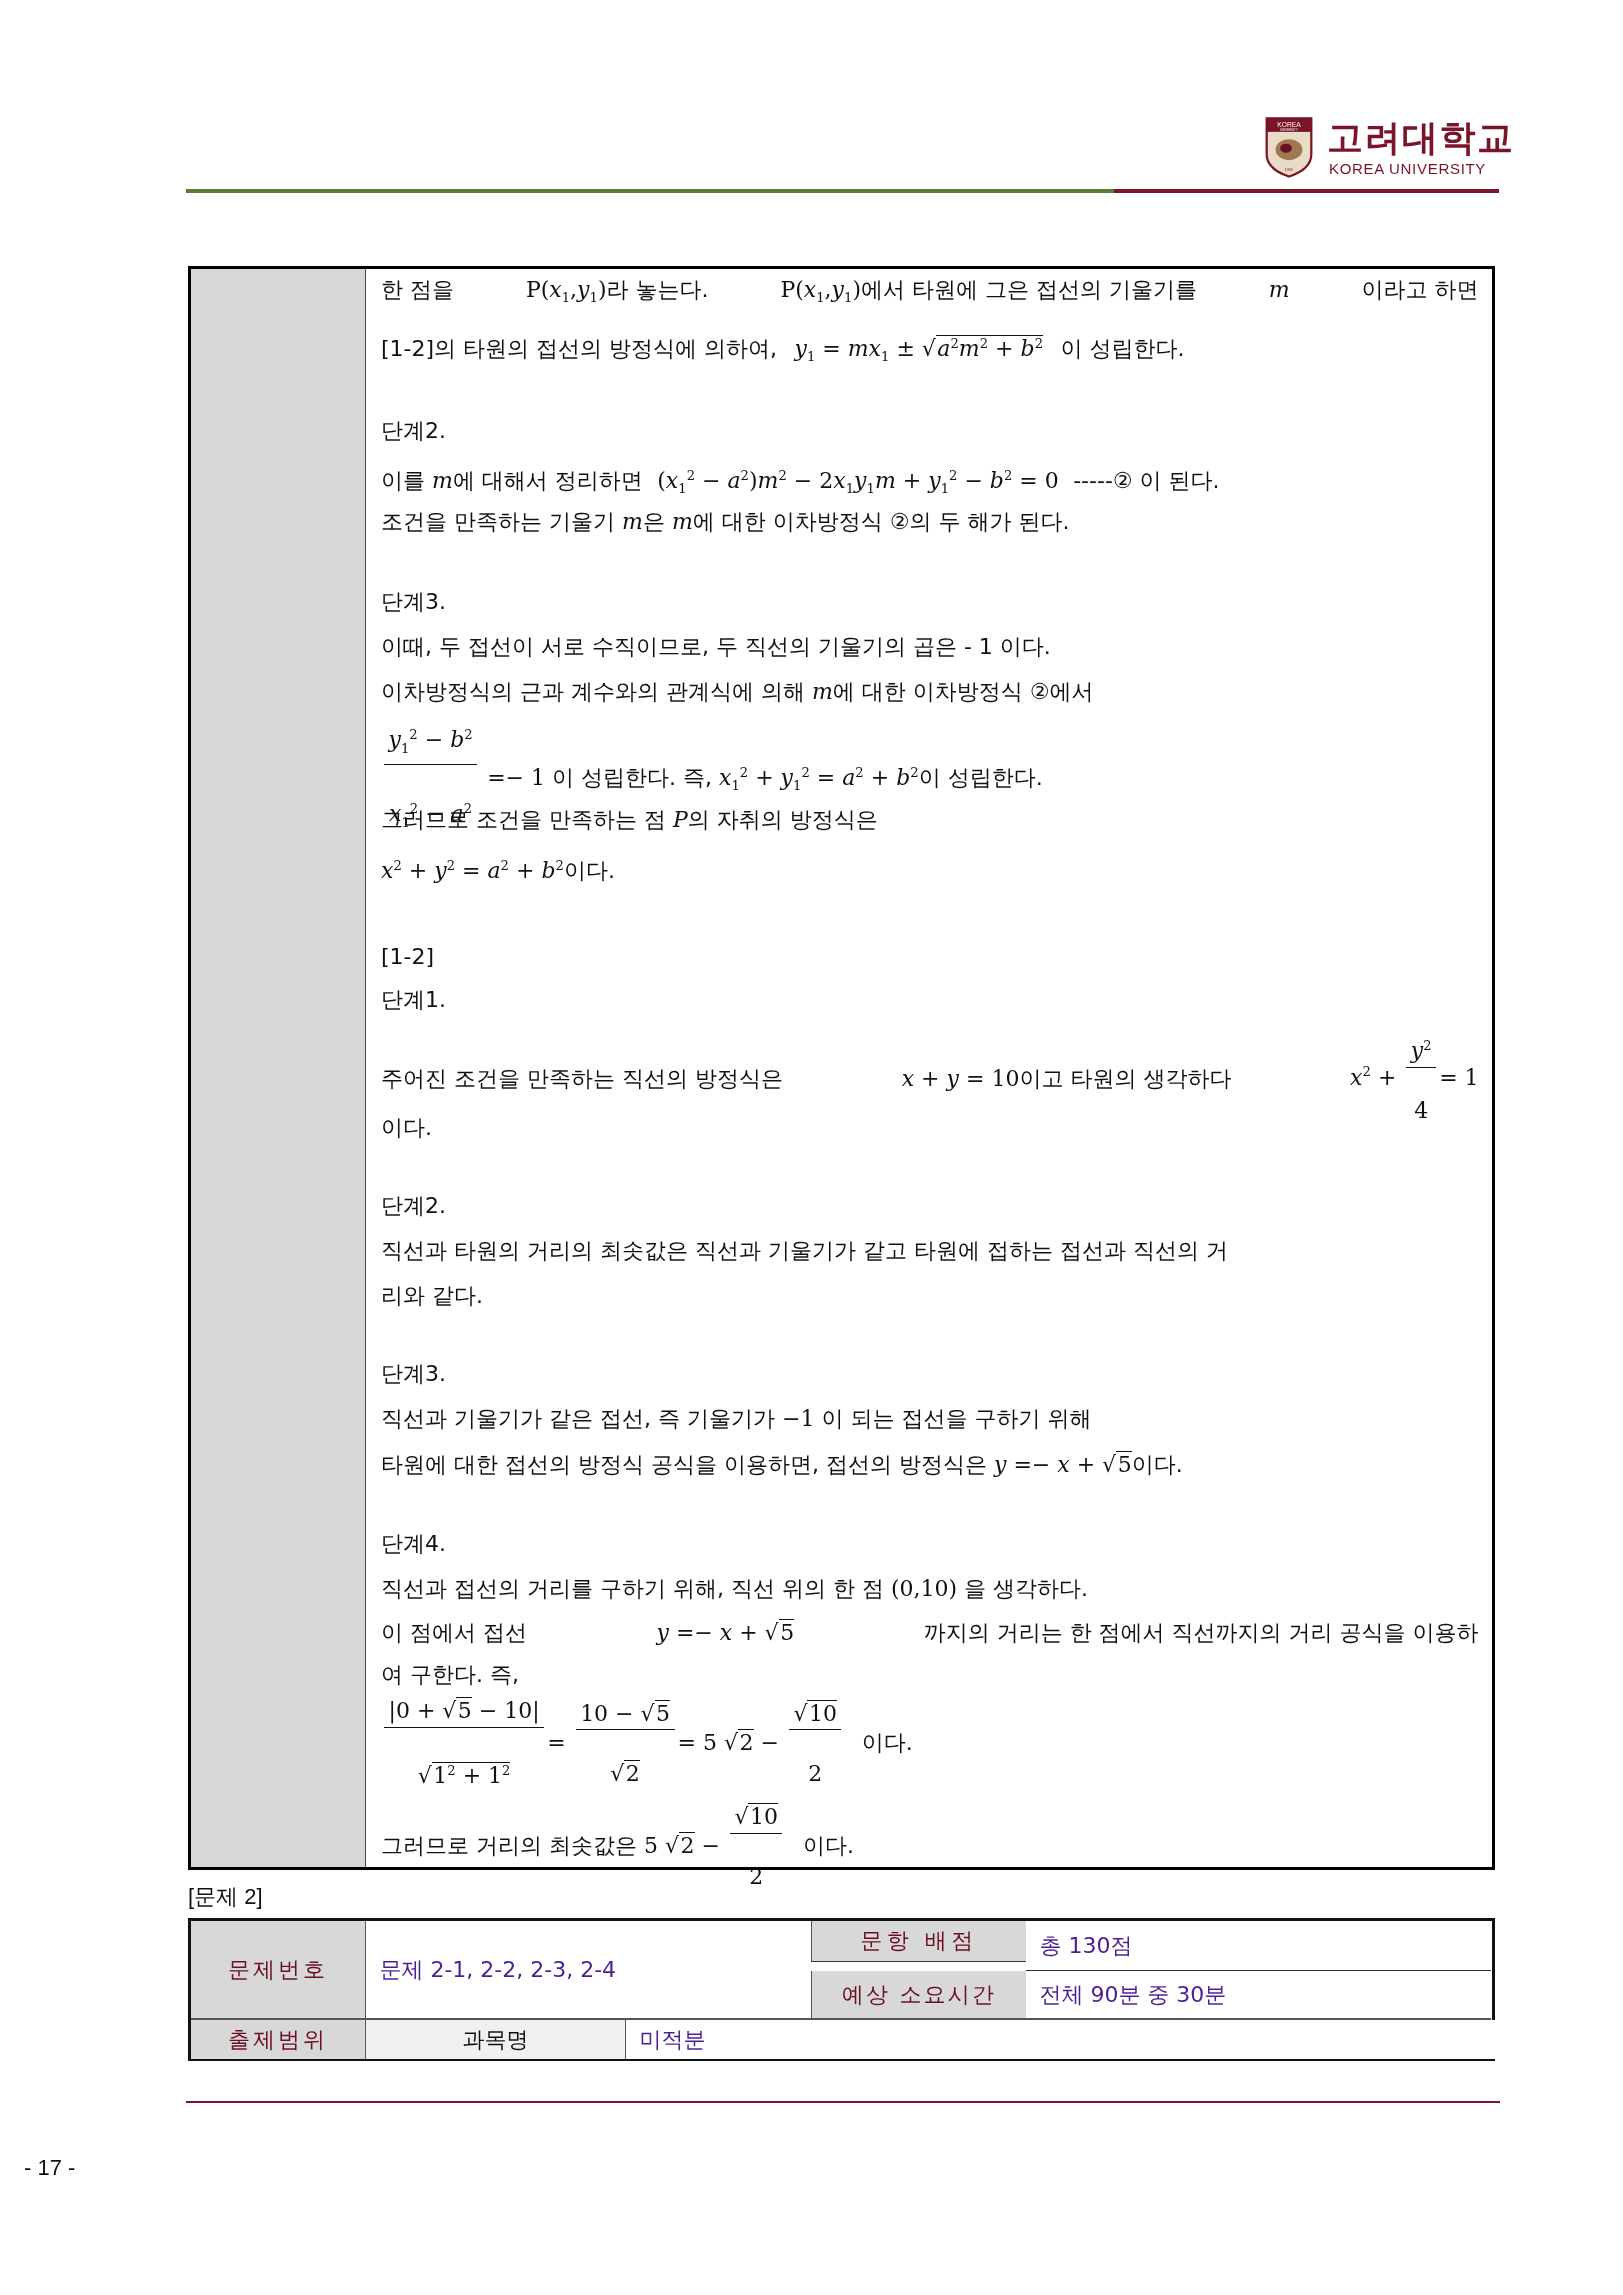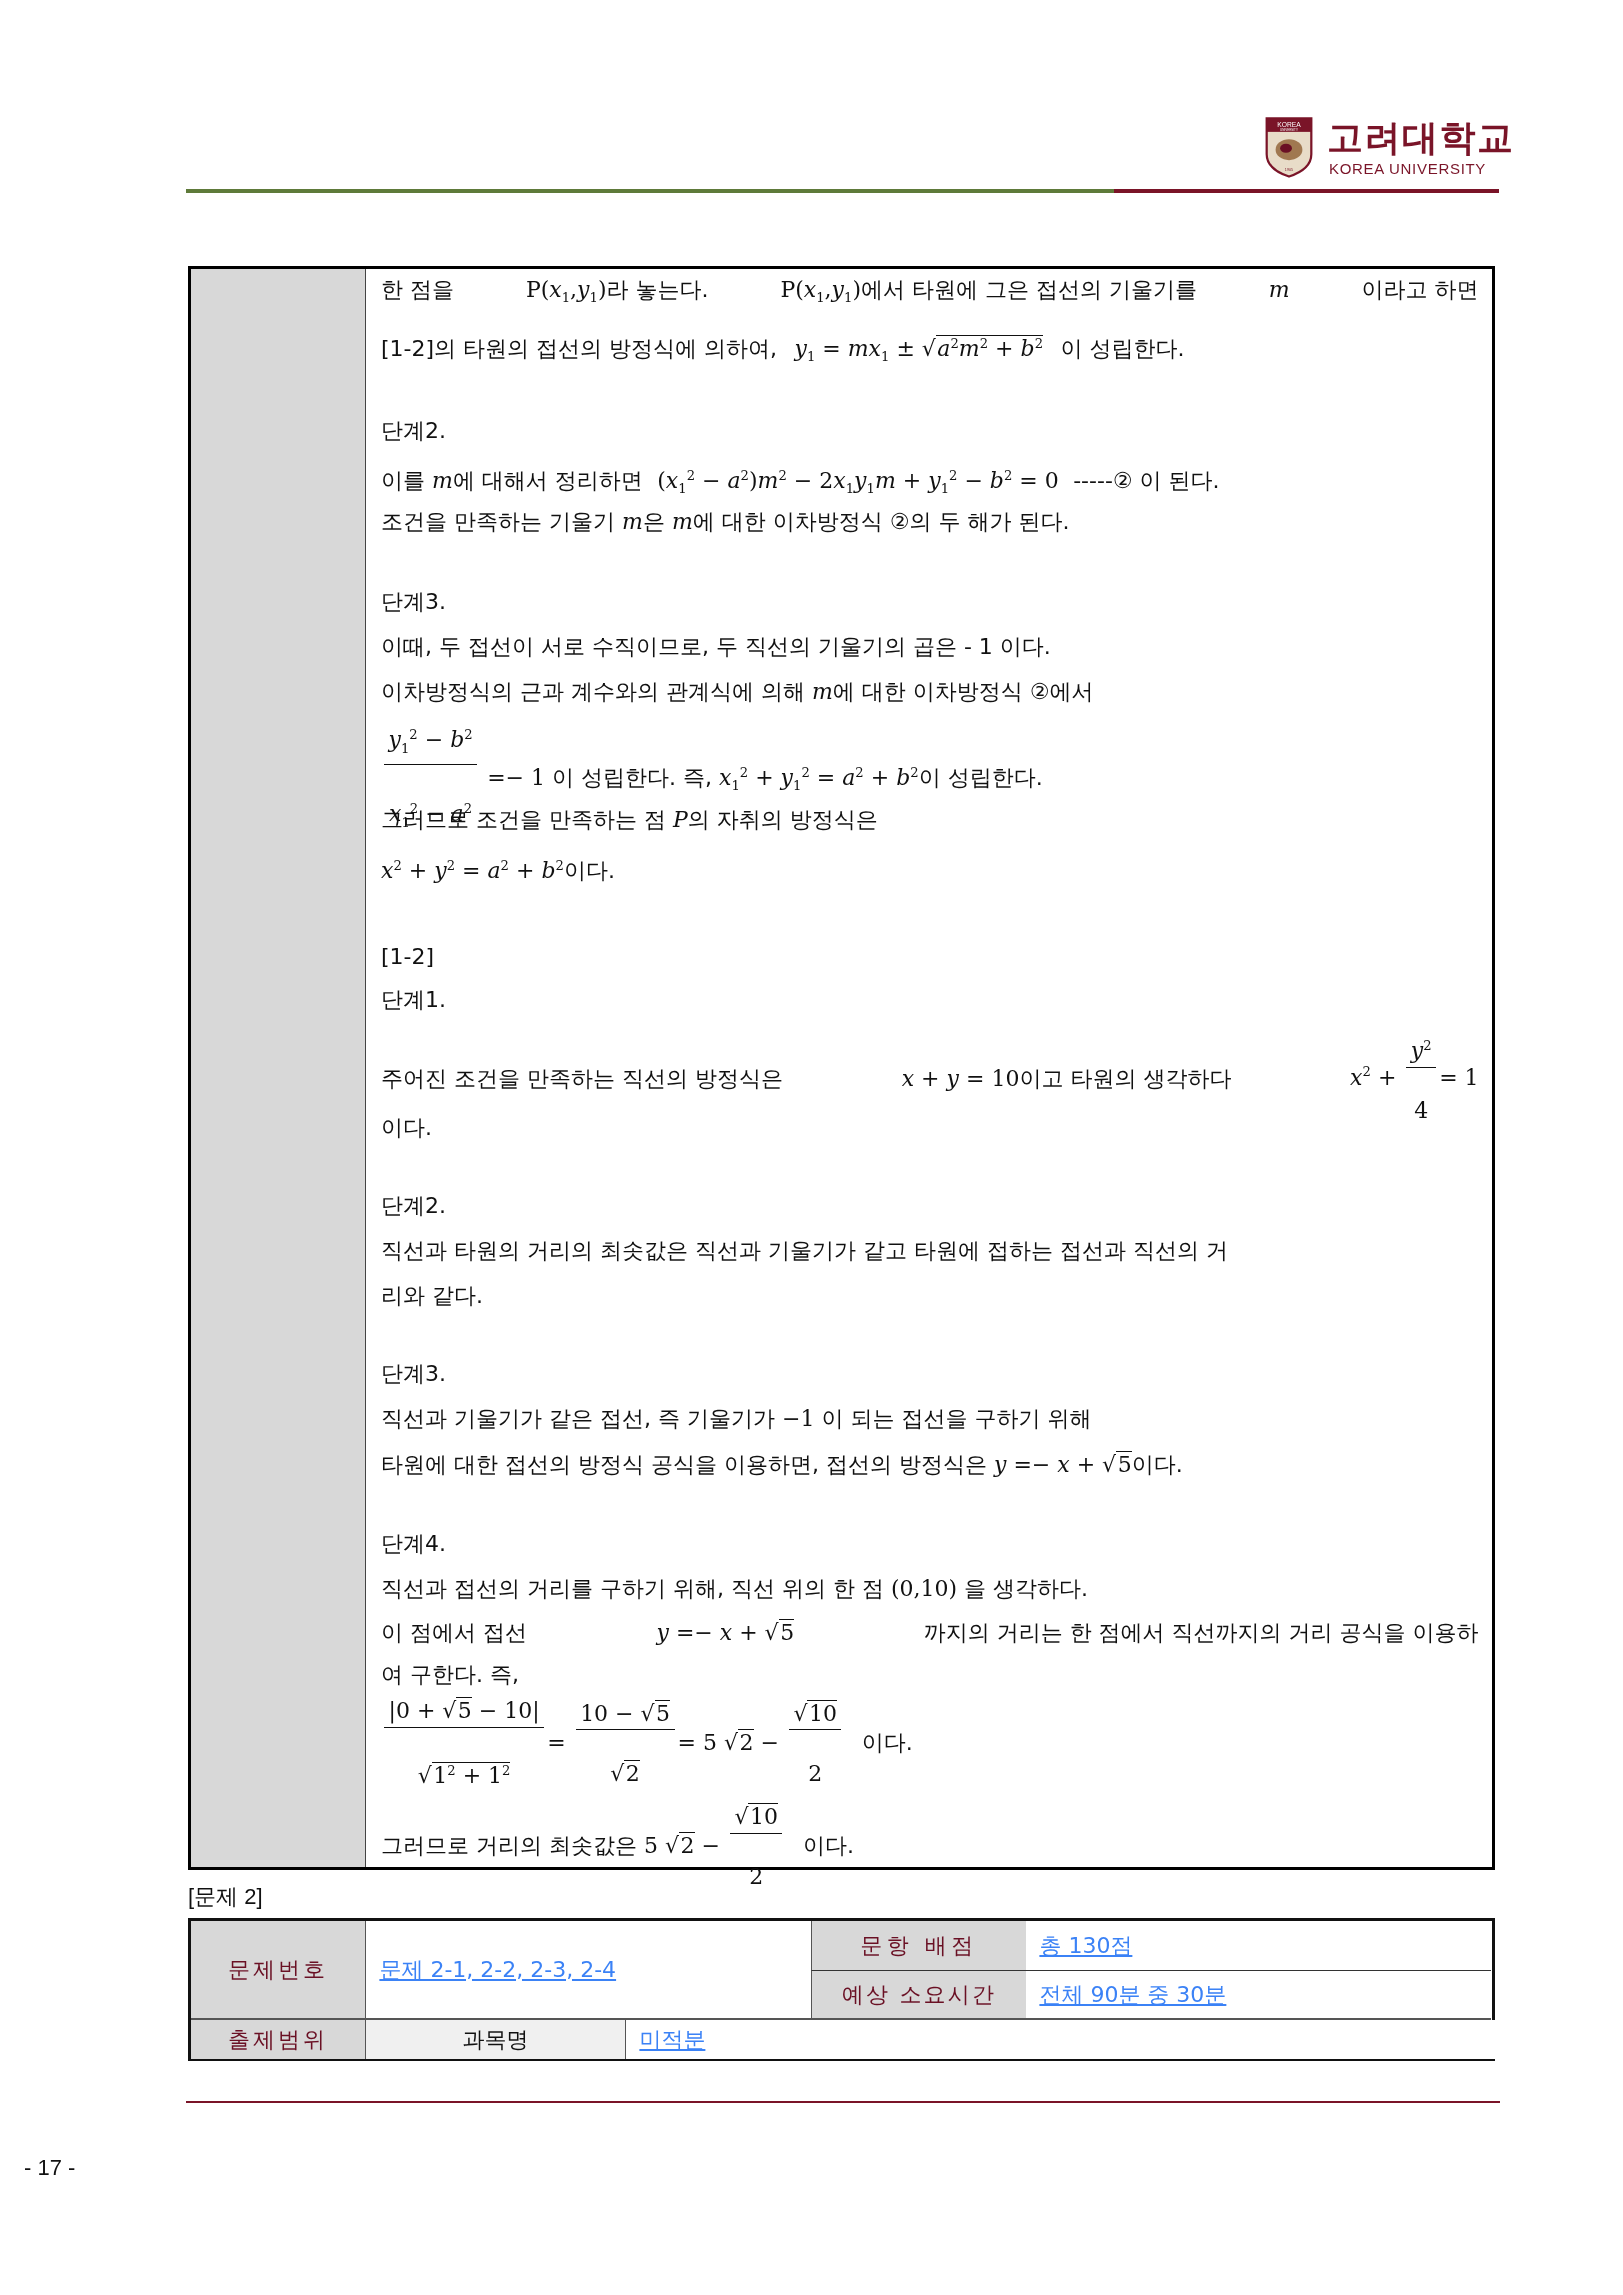--- a/index.html
+++ b/index.html
@@ -25,21 +25,21 @@
   .frac { display: inline-flex; flex-direction: column; align-items: center; vertical-align: middle; margin: 0 3px; font-family: "DejaVu Serif", serif; gap: 28px; }
   .frac .num { border-bottom: 1.5px solid #111; padding: 0 4.5px 1.5px; line-height: 28px; }
   .frac .den { padding-top: 1.5px; line-height: 28px; }
   .sqrt { border-top: 1.5px solid #111; padding-left: 1.5px; }
 
   .q2-label { position: absolute; left: 188px; top: 1882px; font-size: 22px; font-family: Liberation Sans, sans-serif; }
 
   .info { position: absolute; left: 188px; top: 1918px; width: 1307px; height: 143px; border: 3px solid #111; border-top-width: 3.7px; box-sizing: border-box; }
   .cell { position: absolute; box-sizing: border-box; display: flex; align-items: center; font-size: 22px; }
   .lbl { background: #d8d8d8; color: #6a1024; justify-content: center; letter-spacing: 3px; }
-  .val { background: #fff; padding-left: 13.4px; color: #3b82f6; text-decoration: underline; }
+  .val { background: #fff; padding-left: 13.4px; color: #4c1d95; }
   .sublbl { background: #f0f0f0; justify-content: center; color: #111; }
 </style>
 </head>
 <body>
 
 <div class="logo">
   <svg class="shield" viewBox="0 0 64 82">
     <path d="M2 2 H62 V50 Q62 70 32 80 Q2 70 2 50 Z" fill="#e8dcc8" stroke="#7a1428" stroke-width="3"></path>
     <rect x="2" y="2" width="60" height="18" fill="#7a1428"></rect>
     <text x="32" y="13" font-size="9" fill="#fff" text-anchor="middle" font-family="Liberation Sans, sans-serif">KOREA</text>
@@ -173,21 +173,21 @@
       <span style="margin-left:10.4px">이다.</span>
     </div>
   </div>
 </div>
 
 <div class="q2-label">[문제 2]</div>
 
 <div class="info">
   <div class="cell lbl" style="left:0; top:0; width:175px; height:99px; border-right:1.5px solid #555; border-bottom:2.2px solid #555;">문제번호</div>
   <div class="cell val" style="left:175px; top:0; width:445px; height:99px; border-bottom:2.2px solid #555;">문제 2-1, 2-2, 2-3, 2-4</div>
-  <div class="cell lbl" style="left:620px; top:0; width:216px; height:50px; border-left:1.5px solid #555; border-right:1.5px solid #333; border-bottom:1.5px solid #333; letter-spacing:4.5px;">문항 배점</div>
+  <div class="cell lbl" style="left:620px; top:0; width:216px; height:41px; border-left:1.5px solid #555; border-right:1.5px solid #333; border-bottom:1.5px solid #333; letter-spacing:4.5px;">문항 배점</div>
   <div class="cell val" style="left:835px; top:0; width:465px; height:50px; border-bottom:1.5px solid #333;">총 130점</div>
   <div class="cell lbl" style="left:620px; top:50px; width:216px; height:49px; border-left:1.5px solid #555; border-right:1.5px solid #333; border-bottom:2.2px solid #555; letter-spacing:2.2px;">예상 소요시간</div>
   <div class="cell val" style="left:835px; top:50px; width:465px; height:49px; border-bottom:2.2px solid #555;">전체 90분 중 30분</div>
   <div class="cell lbl" style="left:0; top:99px; width:175px; height:39px; border-right:1.5px solid #555;">출제범위</div>
   <div class="cell sublbl" style="left:175px; top:99px; width:260px; height:39px; border-right:1.5px solid #555;">과목명</div>
   <div class="cell val" style="left:435px; top:99px; width:1003px; height:39px;">미적분</div>
 </div>
 
 <div class="ftr-line"></div>
 <div class="page-num">- 17 -</div>

